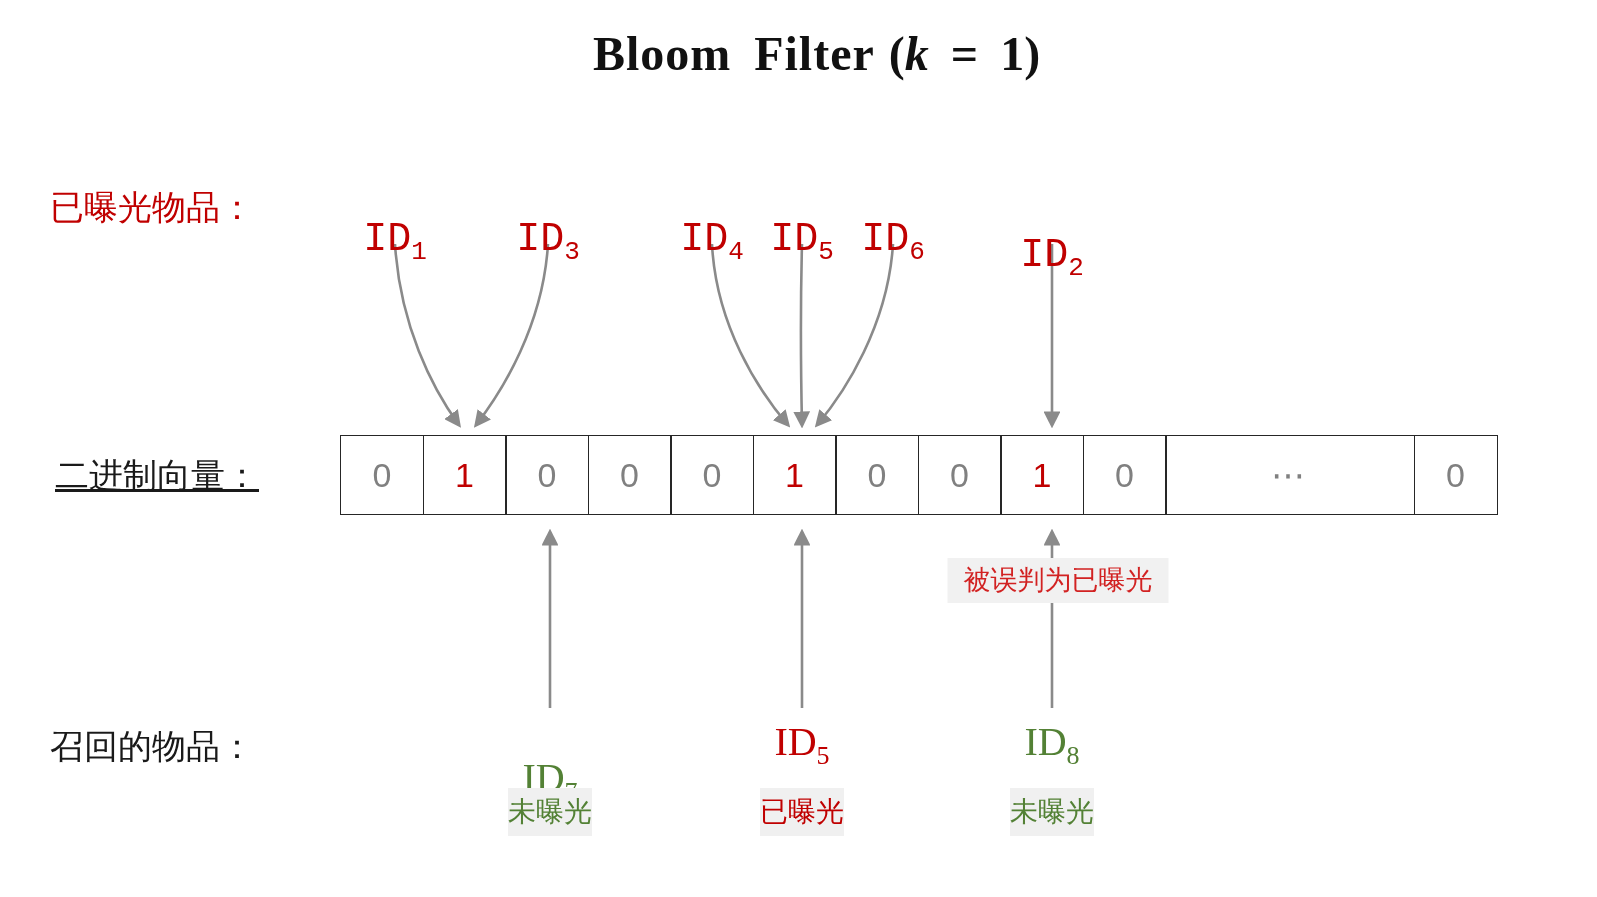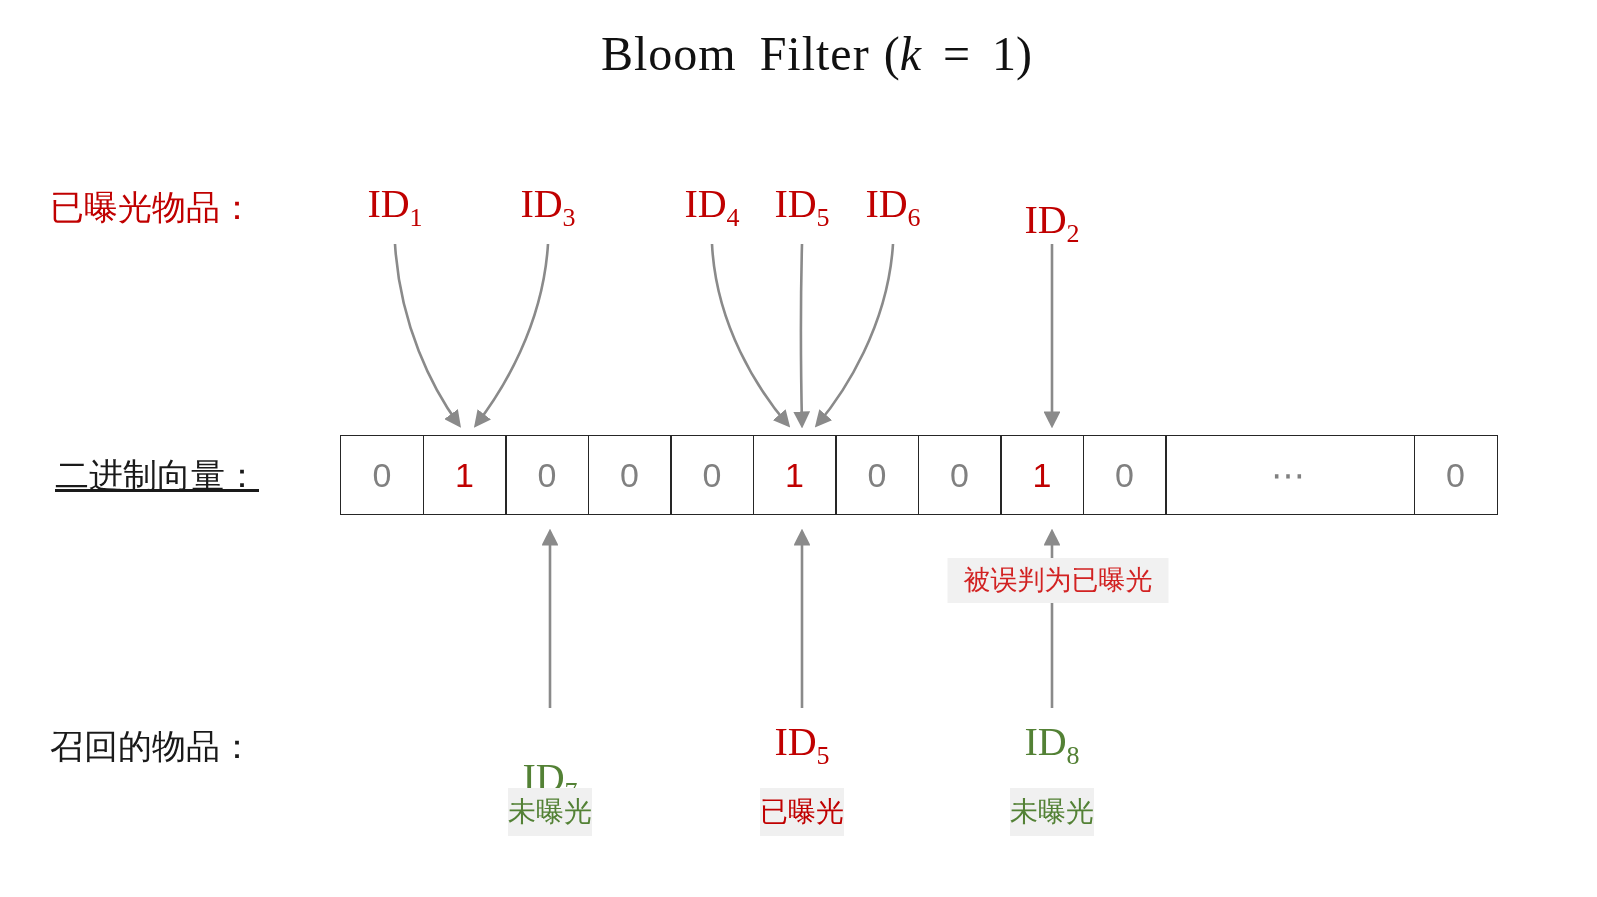--- a/index.html
+++ b/index.html
@@ -12,36 +12,36 @@
   .canvas { position:absolute; left:0; top:0; width:1597px; height:897px; }
 
   
   .title {
     position:absolute; top:26px; left:0; width:100%;
     text-align:center;
     font-family:"Liberation Serif", serif;
     font-size:48px; color:#111;
     word-spacing:10px;
   }
-  .t-main { font-weight:400; letter-spacing:1px;margin-left:36px; }
-  .t-param { margin-left:14px; font-weight:400; }
+  .t-main { font-weight:700; letter-spacing:1px;margin-left:36px; }
+  .t-param { margin-left:14px; font-weight:700; }
   .t-k { font-style:italic; font-family:"Liberation Serif", serif; }
 
   
   .arrows { position:absolute; left:0; top:0; width:1597px; height:897px; pointer-events:none; }
 
   
   .row-label { position:absolute; font-size:34px; line-height:1; white-space:nowrap;text-align:right; }
   .red  { color:#c00000; }
   .dark { color:#1a1a1a; }
 
   .id-label {
     position:absolute; transform:translateX(-50%);
-    font-family:Liberation Serif, serif;
-    font-size:40px; line-height:1; white-space:nowrap;
+    font-family:Liberation Mono, monospace;
+    font-size:40px; line-height:1; white-space:nowrap;margin-top:36px;
   }
   .id-label sub { font-size:26px; line-height:0; }
 
   
   .vector { position:absolute; left:340px; top:435px; display:flex; }
   .cell {
     width:84px; height:80px;
     border:1.5px solid #262626; margin-left:-1.5px;
     display:flex; align-items:center; justify-content:center;
     font-size:34px; color:#808080;

